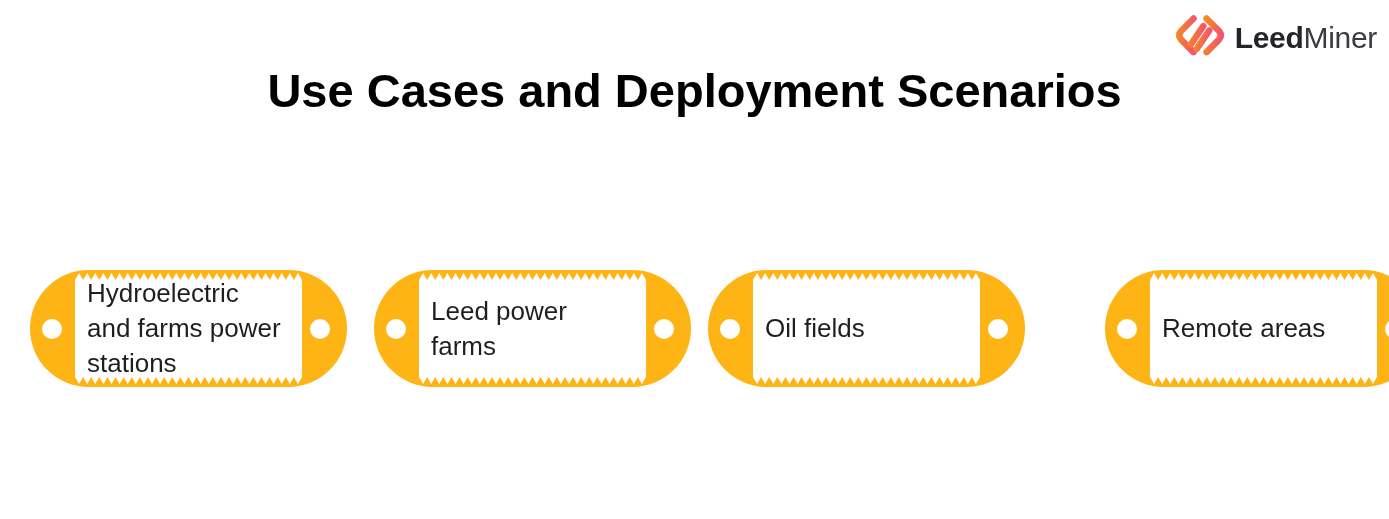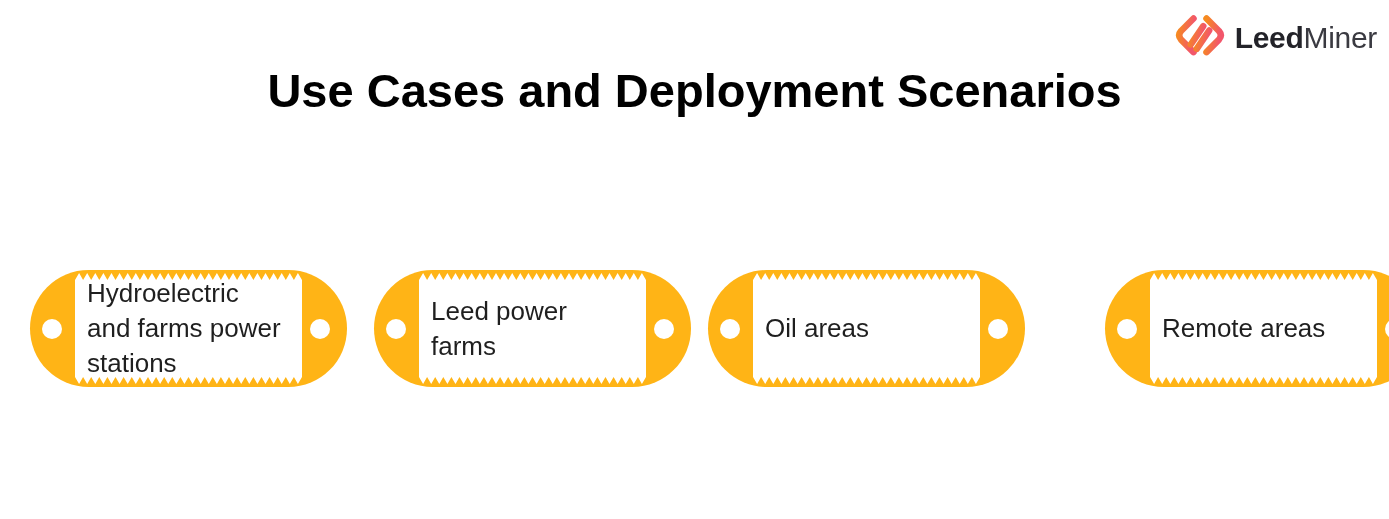--- a/index.html
+++ b/index.html
@@ -101,21 +101,21 @@
       <div class="tag-label" style="clip-path: polygon(0px 7px, 4.1px 0px, 8.1px 7px, 12.2px 0px, 16.2px 7px, 20.3px 0px, 24.3px 7px, 28.4px 0px, 32.4px 7px, 36.5px 0px, 40.5px 7px, 44.6px 0px, 48.6px 7px, 52.7px 0px, 56.8px 7px, 60.8px 0px, 64.9px 7px, 68.9px 0px, 73px 7px, 77px 0px, 81.1px 7px, 85.1px 0px, 89.2px 7px, 93.2px 0px, 97.3px 7px, 101.3px 0px, 105.4px 7px, 109.4px 0px, 113.5px 7px, 117.6px 0px, 121.6px 7px, 125.7px 0px, 129.7px 7px, 133.8px 0px, 137.8px 7px, 141.9px 0px, 145.9px 7px, 150px 0px, 154px 7px, 158.1px 0px, 162.1px 7px, 166.2px 0px, 170.3px 7px, 174.3px 0px, 178.4px 7px, 182.4px 0px, 186.5px 7px, 190.5px 0px, 194.6px 7px, 198.6px 0px, 202.7px 7px, 206.7px 0px, 210.8px 7px, 214.8px 0px, 218.9px 7px, 222.9px 0px, 227px 7px, 227px 104px, 222.9px 111px, 218.9px 104px, 214.8px 111px, 210.8px 104px, 206.7px 111px, 202.7px 104px, 198.6px 111px, 194.6px 104px, 190.5px 111px, 186.5px 104px, 182.4px 111px, 178.4px 104px, 174.3px 111px, 170.3px 104px, 166.2px 111px, 162.1px 104px, 158.1px 111px, 154px 104px, 150px 111px, 145.9px 104px, 141.9px 111px, 137.8px 104px, 133.8px 111px, 129.7px 104px, 125.7px 111px, 121.6px 104px, 117.6px 111px, 113.5px 104px, 109.4px 111px, 105.4px 104px, 101.3px 111px, 97.3px 104px, 93.2px 111px, 89.2px 104px, 85.1px 111px, 81.1px 104px, 77px 111px, 73px 104px, 68.9px 111px, 64.9px 104px, 60.8px 111px, 56.8px 104px, 52.7px 111px, 48.6px 104px, 44.6px 111px, 40.5px 104px, 36.5px 111px, 32.4px 104px, 28.4px 111px, 24.3px 104px, 20.3px 111px, 16.2px 104px, 12.2px 111px, 8.1px 104px, 4.1px 111px, 0px 104px);">
         <div class="tag-text">Leed power
 farms</div>
       </div>
     </div>
 
     <div class="tag" style="left:708px">
       <span class="eyelet eyelet-left"></span>
       <span class="eyelet eyelet-right"></span>
       <div class="tag-label" style="clip-path: polygon(0px 7px, 4.1px 0px, 8.1px 7px, 12.2px 0px, 16.2px 7px, 20.3px 0px, 24.3px 7px, 28.4px 0px, 32.4px 7px, 36.5px 0px, 40.5px 7px, 44.6px 0px, 48.6px 7px, 52.7px 0px, 56.8px 7px, 60.8px 0px, 64.9px 7px, 68.9px 0px, 73px 7px, 77px 0px, 81.1px 7px, 85.1px 0px, 89.2px 7px, 93.2px 0px, 97.3px 7px, 101.3px 0px, 105.4px 7px, 109.4px 0px, 113.5px 7px, 117.6px 0px, 121.6px 7px, 125.7px 0px, 129.7px 7px, 133.8px 0px, 137.8px 7px, 141.9px 0px, 145.9px 7px, 150px 0px, 154px 7px, 158.1px 0px, 162.1px 7px, 166.2px 0px, 170.3px 7px, 174.3px 0px, 178.4px 7px, 182.4px 0px, 186.5px 7px, 190.5px 0px, 194.6px 7px, 198.6px 0px, 202.7px 7px, 206.7px 0px, 210.8px 7px, 214.8px 0px, 218.9px 7px, 222.9px 0px, 227px 7px, 227px 104px, 222.9px 111px, 218.9px 104px, 214.8px 111px, 210.8px 104px, 206.7px 111px, 202.7px 104px, 198.6px 111px, 194.6px 104px, 190.5px 111px, 186.5px 104px, 182.4px 111px, 178.4px 104px, 174.3px 111px, 170.3px 104px, 166.2px 111px, 162.1px 104px, 158.1px 111px, 154px 104px, 150px 111px, 145.9px 104px, 141.9px 111px, 137.8px 104px, 133.8px 111px, 129.7px 104px, 125.7px 111px, 121.6px 104px, 117.6px 111px, 113.5px 104px, 109.4px 111px, 105.4px 104px, 101.3px 111px, 97.3px 104px, 93.2px 111px, 89.2px 104px, 85.1px 111px, 81.1px 104px, 77px 111px, 73px 104px, 68.9px 111px, 64.9px 104px, 60.8px 111px, 56.8px 104px, 52.7px 111px, 48.6px 104px, 44.6px 111px, 40.5px 104px, 36.5px 111px, 32.4px 104px, 28.4px 111px, 24.3px 104px, 20.3px 111px, 16.2px 104px, 12.2px 111px, 8.1px 104px, 4.1px 111px, 0px 104px);">
-        <div class="tag-text">Oil areas</div>
+        <div class="tag-text">Oil fields</div>
       </div>
     </div>
 
     <div class="tag" style="left:1105px">
       <span class="eyelet eyelet-left"></span>
       <span class="eyelet eyelet-right"></span>
       <div class="tag-label" style="clip-path: polygon(0px 7px, 4.1px 0px, 8.1px 7px, 12.2px 0px, 16.2px 7px, 20.3px 0px, 24.3px 7px, 28.4px 0px, 32.4px 7px, 36.5px 0px, 40.5px 7px, 44.6px 0px, 48.6px 7px, 52.7px 0px, 56.8px 7px, 60.8px 0px, 64.9px 7px, 68.9px 0px, 73px 7px, 77px 0px, 81.1px 7px, 85.1px 0px, 89.2px 7px, 93.2px 0px, 97.3px 7px, 101.3px 0px, 105.4px 7px, 109.4px 0px, 113.5px 7px, 117.6px 0px, 121.6px 7px, 125.7px 0px, 129.7px 7px, 133.8px 0px, 137.8px 7px, 141.9px 0px, 145.9px 7px, 150px 0px, 154px 7px, 158.1px 0px, 162.1px 7px, 166.2px 0px, 170.3px 7px, 174.3px 0px, 178.4px 7px, 182.4px 0px, 186.5px 7px, 190.5px 0px, 194.6px 7px, 198.6px 0px, 202.7px 7px, 206.7px 0px, 210.8px 7px, 214.8px 0px, 218.9px 7px, 222.9px 0px, 227px 7px, 227px 104px, 222.9px 111px, 218.9px 104px, 214.8px 111px, 210.8px 104px, 206.7px 111px, 202.7px 104px, 198.6px 111px, 194.6px 104px, 190.5px 111px, 186.5px 104px, 182.4px 111px, 178.4px 104px, 174.3px 111px, 170.3px 104px, 166.2px 111px, 162.1px 104px, 158.1px 111px, 154px 104px, 150px 111px, 145.9px 104px, 141.9px 111px, 137.8px 104px, 133.8px 111px, 129.7px 104px, 125.7px 111px, 121.6px 104px, 117.6px 111px, 113.5px 104px, 109.4px 111px, 105.4px 104px, 101.3px 111px, 97.3px 104px, 93.2px 111px, 89.2px 104px, 85.1px 111px, 81.1px 104px, 77px 111px, 73px 104px, 68.9px 111px, 64.9px 104px, 60.8px 111px, 56.8px 104px, 52.7px 111px, 48.6px 104px, 44.6px 111px, 40.5px 104px, 36.5px 111px, 32.4px 104px, 28.4px 111px, 24.3px 104px, 20.3px 111px, 16.2px 104px, 12.2px 111px, 8.1px 104px, 4.1px 111px, 0px 104px);">
         <div class="tag-text">Remote areas</div>
       </div>
     </div>

